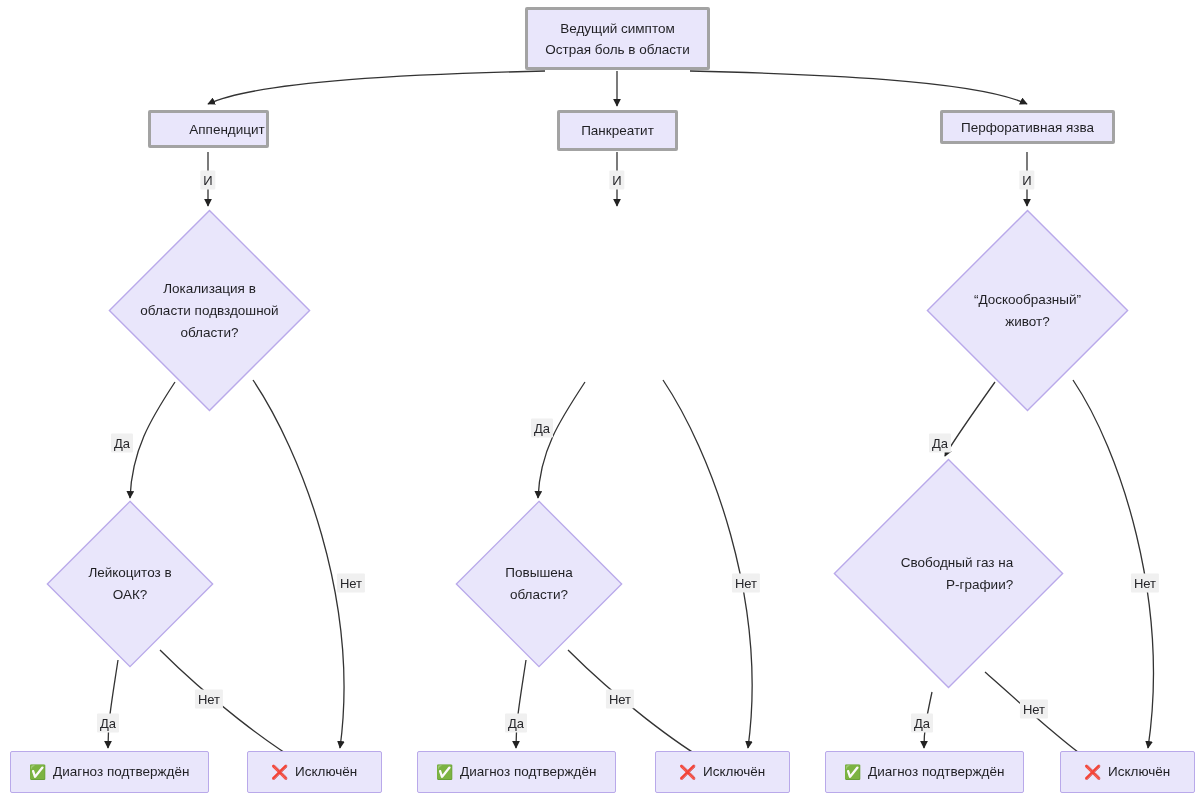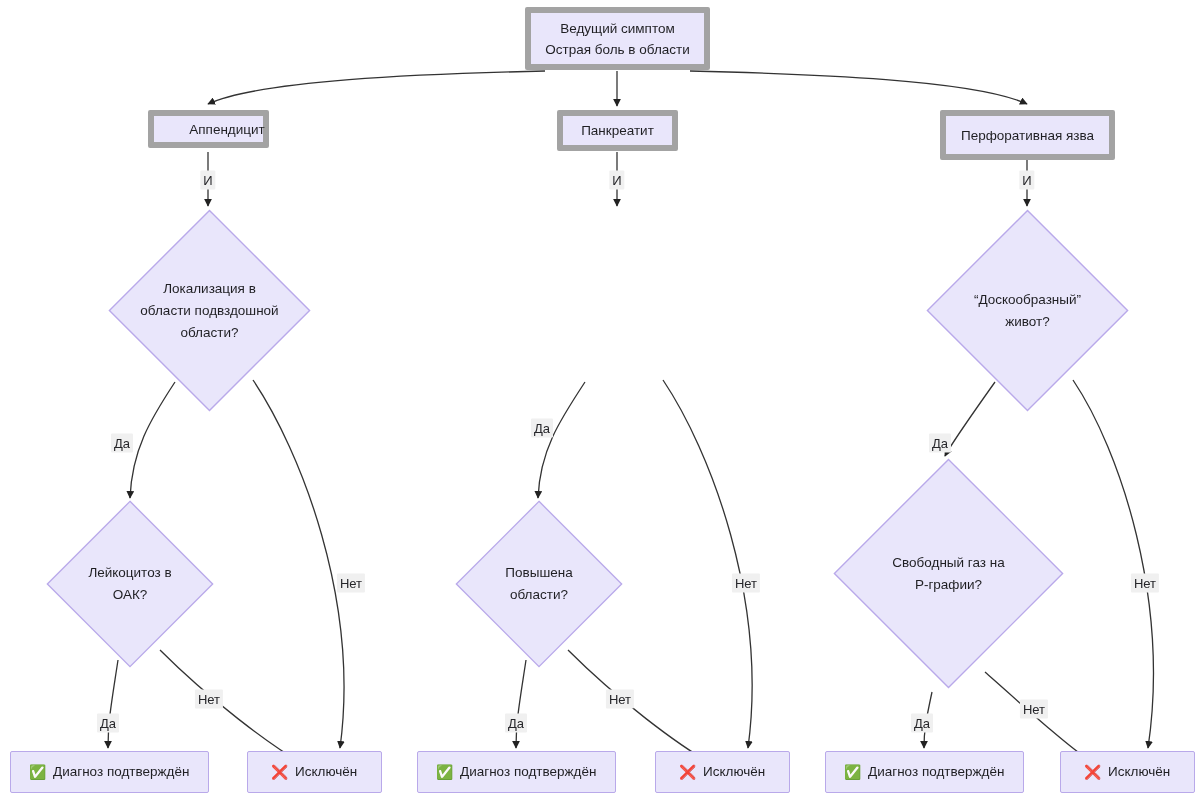--- a/index.html
+++ b/index.html
@@ -30,21 +30,21 @@
     position: absolute;
     box-sizing: border-box;
     display: flex;
     align-items: center;
     justify-content: center;
     text-align: center;
     color: #1f1f23;
   }
   .rect-node {
     background: #e9e6fb;
-    border: 6px solid #a3a3a3;
+    border: 3px solid #a3a3a3;
     border-radius: 2px;
     font-size: 13.5px;
     line-height: 21px;
     padding: 4px 10px;
   }
   .terminal-node {
     background: #e9e6fb;
     border: 1px solid #b9a9ea;
     border-radius: 2px;
     font-size: 13.5px;
@@ -147,21 +147,21 @@
 
   <div class="node rect-node" style="left:525px; top:7px; width:185px; height:63px; flex-direction:column;">
     <div>Ведущий симптом</div>
     <div>Острая боль в области</div>
   </div>
 
   <div class="node rect-node" style="left:148px; top:110px; width:121px; height:38px;padding-left:47px;">Аппендицит</div>
 
   <div class="node rect-node" style="left:557px; top:110px; width:121px; height:41px;text-align:right;">Панкреатит</div>
 
-  <div class="node rect-node" style="left:940px; top:110px; width:175px; height:50px;">Перфоративная язва</div>
+  <div class="node rect-node" style="left:940px; top:110px; width:175px; height:34px;">Перфоративная язва</div>
 
   <div class="diamond-wrap" style="left:108px; top:209px; width:203px; height:203px;">
     <svg class="diamond-shape" viewBox="0 0 100 100" preserveAspectRatio="none">
       <polygon points="50,0.7 99.3,50 50,99.3 0.7,50" fill="#e9e6fb" stroke="#b9a9ea" stroke-width="0.7"></polygon>
     </svg>
     <div class="diamond-label">Локализация в области подвздошной области?</div>
   </div>
 
 
   <div class="diamond-wrap" style="left:46px; top:500px; width:168px; height:168px;">
@@ -182,21 +182,21 @@
     <svg class="diamond-shape" viewBox="0 0 100 100" preserveAspectRatio="none">
       <polygon points="50,0.8 99.2,50 50,99.2 0.8,50" fill="#e9e6fb" stroke="#b9a9ea" stroke-width="0.8"></polygon>
     </svg>
     <div class="diamond-label">Повышена области?</div>
   </div>
 
   <div class="diamond-wrap" style="left:833px; top:458px; width:231px; height:231px;">
     <svg class="diamond-shape" viewBox="0 0 100 100" preserveAspectRatio="none">
       <polygon points="50,0.6 99.4,50 50,99.4 0.6,50" fill="#e9e6fb" stroke="#b9a9ea" stroke-width="0.6"></polygon>
     </svg>
-    <div class="diamond-label" style="padding:0 22%;">Свободный газ на Р-графии?</div>
+    <div class="diamond-label" style="padding:0 22%;text-align:right;">Свободный газ на Р-графии?</div>
   </div>
 
   <div class="node terminal-node" style="left:10px; top:751px; width:199px; height:42px;">
     <span class="term-inner">
       <span class="term-icon icon-ok">✅</span>
       <span>Диагноз подтверждён</span>
     </span>
   </div>
 
   <div class="node terminal-node" style="left:247px; top:751px; width:135px; height:42px;">

